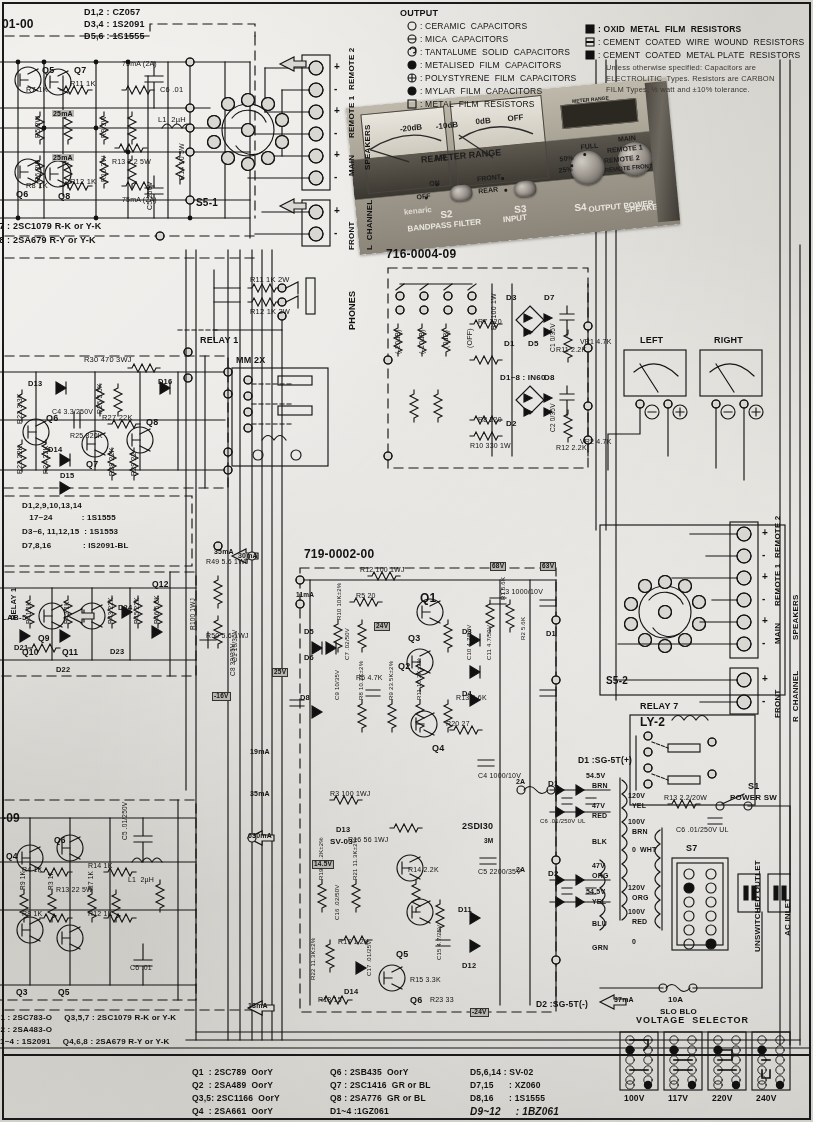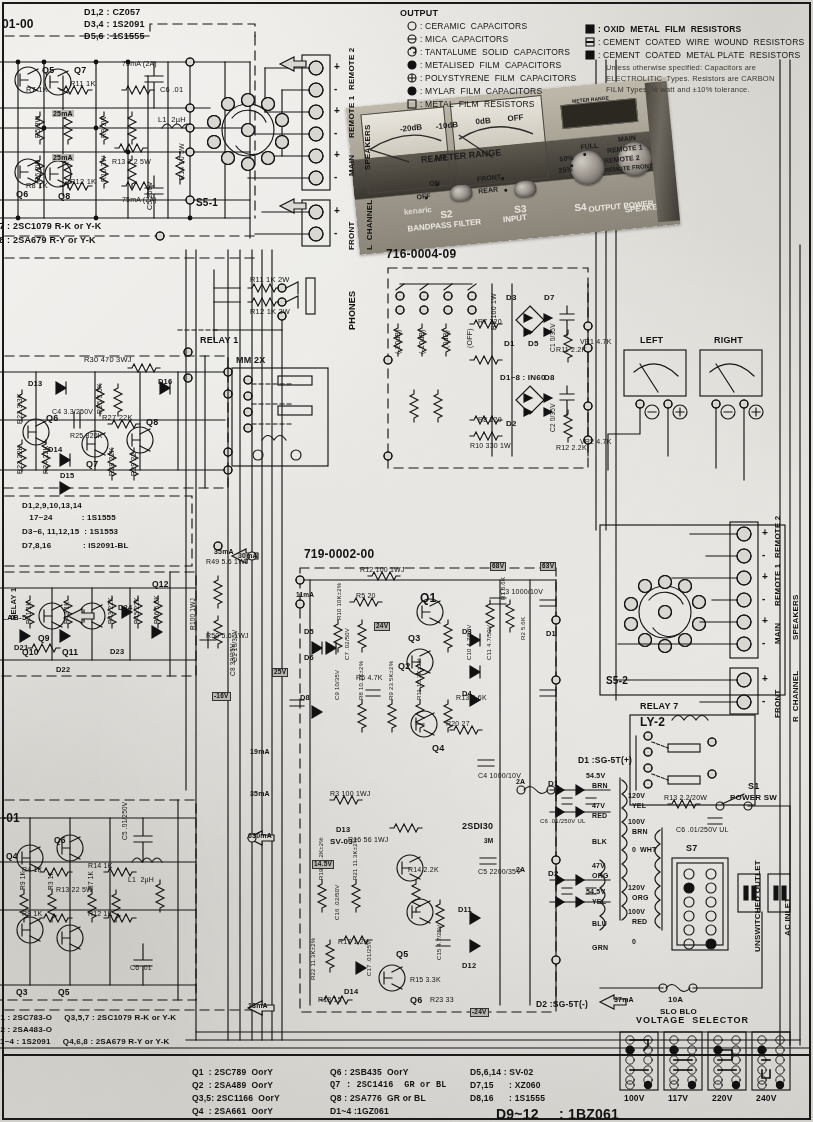--- a/index.html
+++ b/index.html
@@ -1072,21 +1072,21 @@
   <div class="t b" style="left:312px;top:860px;font-size:6.5px;background:#b8b6b0;border:1px solid #333;padding:0 1px;">14.5V</div>
   <div class="t b" style="left:484px;top:838px;font-size:6.5px;">3M</div>
   <div class="t b" style="left:296px;top:592px;font-size:6.5px;">11mA</div>
   <div class="t b" style="left:250px;top:748px;font-size:7px;">19mA</div>
   <div class="t b" style="left:250px;top:790px;font-size:7px;">35mA</div>
   <div class="t b" style="left:248px;top:832px;font-size:7px;">630mA</div>
   <div class="t b" style="left:248px;top:1002px;font-size:7px;">18mA</div>
   <div class="t b" style="left:238px;top:552px;font-size:7px;">30mA</div>
   <div class="t b" style="left:614px;top:996px;font-size:7px;">37mA</div>
 
-  <div class="t b" style="left:2px;top:812px;font-size:12px;">-01</div>
+  <div class="t b" style="left:2px;top:812px;font-size:12px;">-09</div>
   <div class="t b" style="left:16px;top:988px;font-size:8.5px;">Q3</div>
   <div class="t b" style="left:6px;top:852px;font-size:8.5px;">Q4</div>
   <div class="t b" style="left:58px;top:988px;font-size:8.5px;">Q5</div>
   <div class="t b" style="left:54px;top:836px;font-size:8.5px;">Q6</div>
   <div class="t" style="left:22px;top:866px;font-size:7px;">R4 1K</div>
   <div class="t" style="left:22px;top:910px;font-size:7px;">R8 1K</div>
   <div class="t" style="left:88px;top:862px;font-size:7px;">R14 1K</div>
   <div class="t" style="left:88px;top:910px;font-size:7px;">R12 1K</div>
   <div class="t vert" style="left:20px;top:890px;font-size:6.5px;transform:rotate(-90deg);transform-origin:0 0;">R9 1K</div>
   <div class="t vert" style="left:48px;top:890px;font-size:6.5px;transform:rotate(-90deg);transform-origin:0 0;">R3 1K</div>
@@ -1163,22 +1163,22 @@
   <div class="t b" style="left:668px;top:1094px;font-size:8.5px;">117V</div>
   <div class="t b" style="left:712px;top:1094px;font-size:8.5px;">220V</div>
   <div class="t b" style="left:756px;top:1094px;font-size:8.5px;">240V</div>
 
   <div>
     <div class="t b" style="left:192px;top:1068px;font-size:8.5px;">Q1  : 2SC789  OorY</div>
     <div class="t b" style="left:192px;top:1081px;font-size:8.5px;">Q2  : 2SA489  OorY</div>
     <div class="t b" style="left:192px;top:1094px;font-size:8.5px;">Q3,5: 2SC1166  OorY</div>
     <div class="t b" style="left:192px;top:1107px;font-size:8.5px;">Q4  : 2SA661  OorY</div>
     <div class="t b" style="left:330px;top:1068px;font-size:8.5px;">Q6 : 2SB435  OorY</div>
-    <div class="t b" style="left:330px;top:1081px;font-size:8.5px;font-family:Liberation Mono, monospace;">Q7 : 2SC1416  GR or BL</div>
+    <div class="t b" style="left:330px;top:1081px;font-size:8.5px;">Q7 : 2SC1416  GR or BL</div>
     <div class="t b" style="left:330px;top:1094px;font-size:8.5px;">Q8 : 2SA776  GR or BL</div>
     <div class="t b" style="left:330px;top:1107px;font-size:8.5px;">D1~4 :1GZ061</div>
     <div class="t b" style="left:470px;top:1068px;font-size:8.5px;">D5,6,14 : SV-02</div>
     <div class="t b" style="left:470px;top:1081px;font-size:8.5px;">D7,15      : XZ060</div>
     <div class="t b" style="left:470px;top:1094px;font-size:8.5px;">D8,16      : 1S1555</div>
-    <div class="t b" style="left:496px;top:1107px;font-size:14px;">D9~12     : 1BZ061</div>
+    <div class="t b" style="left:470px;top:1107px;font-size:10px;font-style:italic;">D9~12     : 1BZ061</div>
   </div>
 
 </div>
 
 </body></html>

